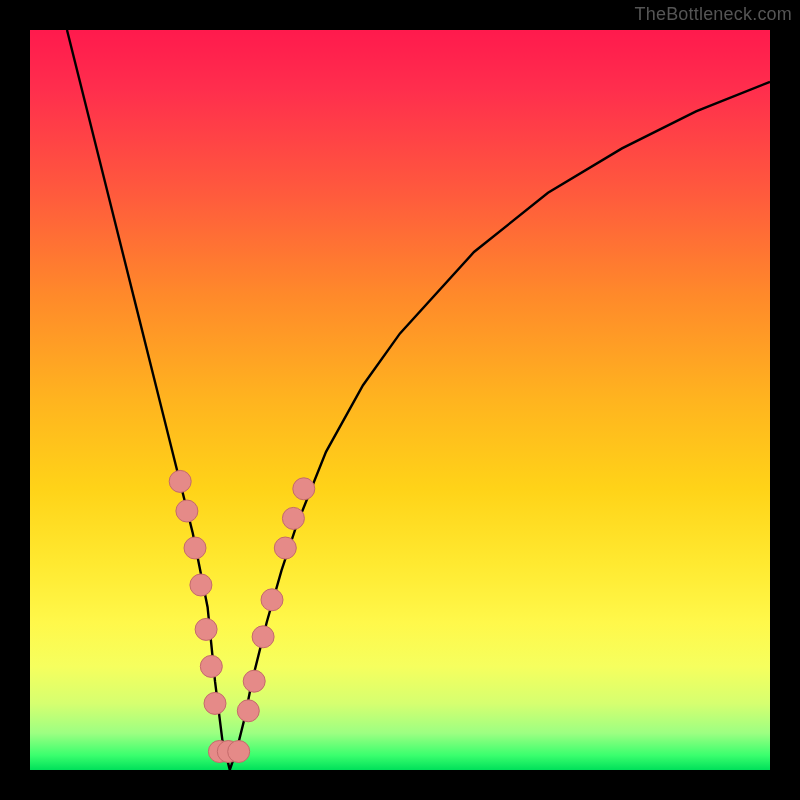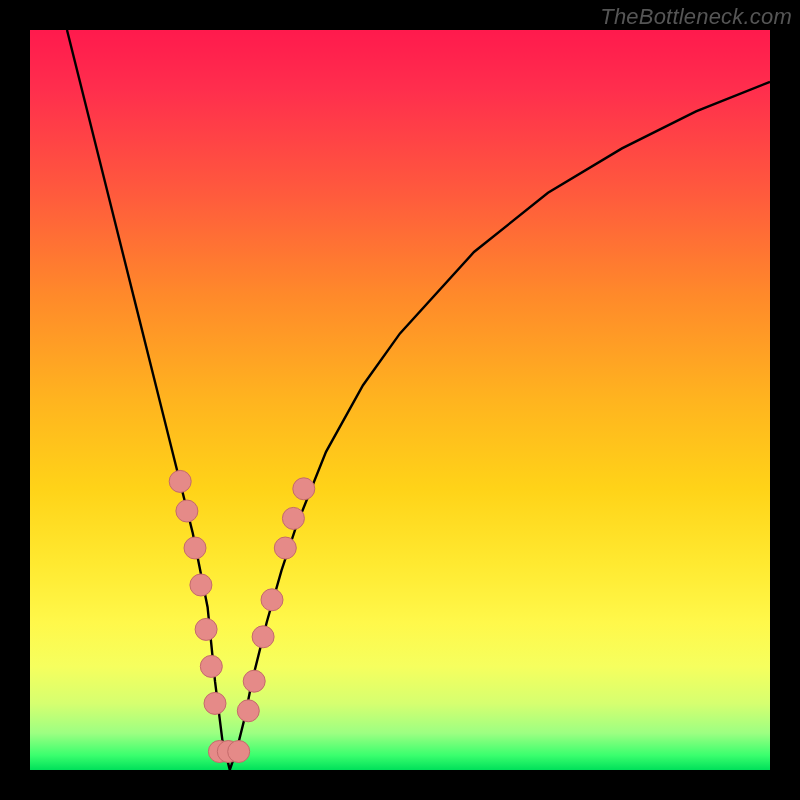--- a/index.html
+++ b/index.html
@@ -37,24 +37,23 @@
       #d6ff70 91%,
       #9dff82 95%,
       #3bff6e 98%,
       #00e05a 100%);
   }
   .watermark {
     position: absolute;
     top: 4px;
     right: 8px;
     color: #555;
-    font-size: 22px;
+    font-size: 18px;
     letter-spacing: 0.2px;
     user-select: none;
-    font-style: italic;
   }
   svg.curve {
     position: absolute;
     left: 0;
     top: 0;
     width: 740px;
     height: 740px;
     overflow: visible;
   }
 </style>

